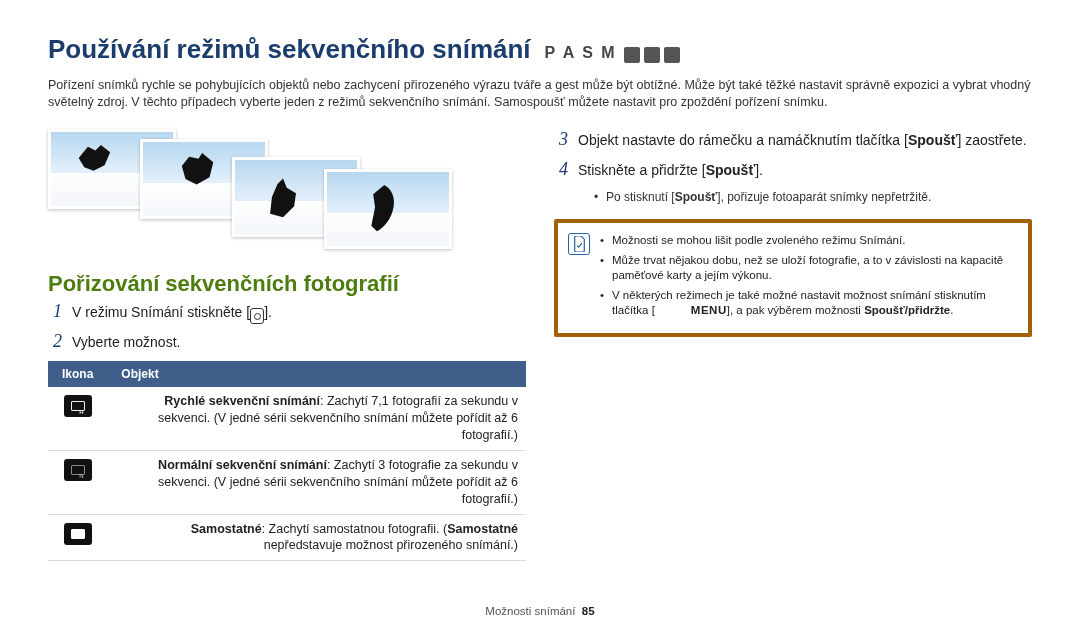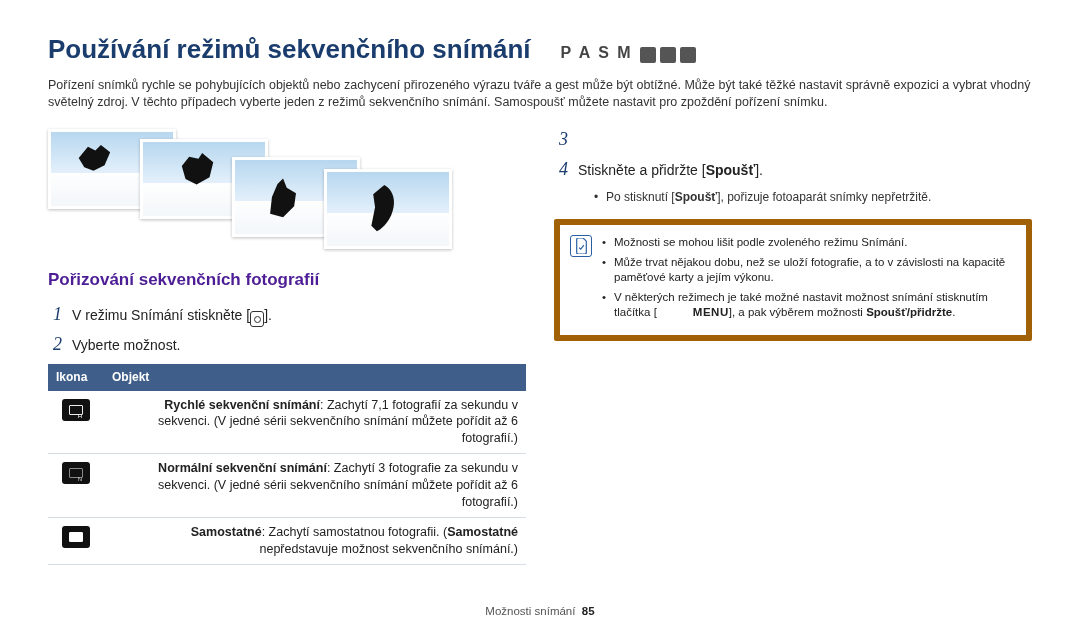--- a/index.html
+++ b/index.html
@@ -10,21 +10,21 @@
     color: #222;
     background: #fff;
     padding: 32px 48px 8px 48px;
     position: relative;
     font-size: 13px;
     line-height: 1.35;
   }
   .title-row {
     display: flex;
     align-items: baseline;
-    gap: 30px;
+    gap: 14px;
     margin-bottom: 10px;
   }
   .title {
     font-size: 26px;
     font-weight: 700;
     color: #1b3d6d;
   }
   .mode-letters {
     font-family: "Segoe UI", Arial, sans-serif;
     font-size: 16px;
@@ -64,24 +64,23 @@
     border: 3px solid #fff;
     box-shadow: 0 1px 3px rgba(0,0,0,.25);
   }
   .frame svg { width: 100%; height: 100%; display:block; }
   .f1 { left: 0;   top: 0; }
   .f2 { left: 92px; top: 10px; }
   .f3 { left: 184px; top: 28px; }
   .f4 { left: 276px; top: 40px; }
 
   .subhead {
-    color: #4c1d95;
-    font-size: 17px;
+    color: #4d7c0f;
+    font-size: 22px;
     font-weight: 600;
-    margin-bottom: 10px;
   }
 
   .steps .step {
     display: flex;
     gap: 10px;
     margin-bottom: 6px;
     font-size: 14px;
     align-items: baseline;
   }
   .stepnum {
@@ -112,21 +111,21 @@
     width: 100%;
     border-collapse: collapse;
     margin-top: 8px;
     font-size: 12.5px;
   }
   table.modes th {
     background: #3f5f8a;
     color: #fff;
     font-weight: 600;
     text-align: left;
-    padding: 5px 8px;
+    padding: 5px 14px;
     font-size: 12px;
   }
   table.modes th:first-child { width: 56px; }
   table.modes td {
     padding: 6px 8px;
     vertical-align: top;
     border-bottom: 1px solid #d7dde4;
     text-align: right;
   }
   table.modes td .ticon {
@@ -145,21 +144,21 @@
     margin-top:9px;
   }
   .sub-bullet::before{
     content:"•"; position:absolute; left:16px; top:0;
   }
 
   
   .notebox {
     display: flex;
     gap: 10px;
-    border: 6px solid #a16207;
+    border: 4px solid #a16207;
     border-radius: 2px;
     padding: 10px 12px 10px 10px;
     margin-top: 14px;
     font-size: 11.5px;
     background: #fff;
   }
   .notebox .nicon {
     width: 22px; height: 22px; flex-shrink:0;
     border: 1.5px solid #2b5fa4; border-radius:3px;
     display:flex;align-items:center;justify-content:center;
@@ -267,31 +266,34 @@
             <b>Normální sekvenční snímání</b><span>: Zachytí 3 fotografie za sekundu v sekvenci. (V jedné sérii sekvenčního snímání můžete pořídit až 6 fotografií.)</span>
           </td>
         </tr>
         <tr>
           <td>
               <div class="ticon">
                 <div class="inner white"></div>
               </div>
             </td>
           <td>
-            <b>Samostatné</b><span>: Zachytí samostatnou fotografii. (</span><b>Samostatné</b><span> nepředstavuje možnost sekvenčního snímání.)</span>
+            <b>Samostatné</b><span>: Zachytí samostatnou fotografii. (</span><b>Samostatné</b><span> nepředstavuje možnost přirozeného snímání.)</span>
           </td>
         </tr>
       </tbody>
     </table>
   </div>
 
   <div class="col col-right">
     <div class="steps" style="margin-top:2px;">
       <div class="step">
         <div class="stepnum">3</div>
+        <div class="steptext">
+          <span>Objekt nastavte do rámečku a namáčknutím tlačítka [</span><b>Spoušť</b><span>] zaostřete.</span>
+        </div>
       </div>
       <div class="step">
         <div class="stepnum">4</div>
         <div class="steptext">
           <span>Stiskněte a přidržte [</span><b>Spoušť</b><span>].</span>
           <div class="sub-bullet">
             <span>Po stisknutí [</span><b>Spoušť</b><span>], pořizuje fotoaparát snímky nepřetržitě.</span>
           </div>
         </div>
       </div>

